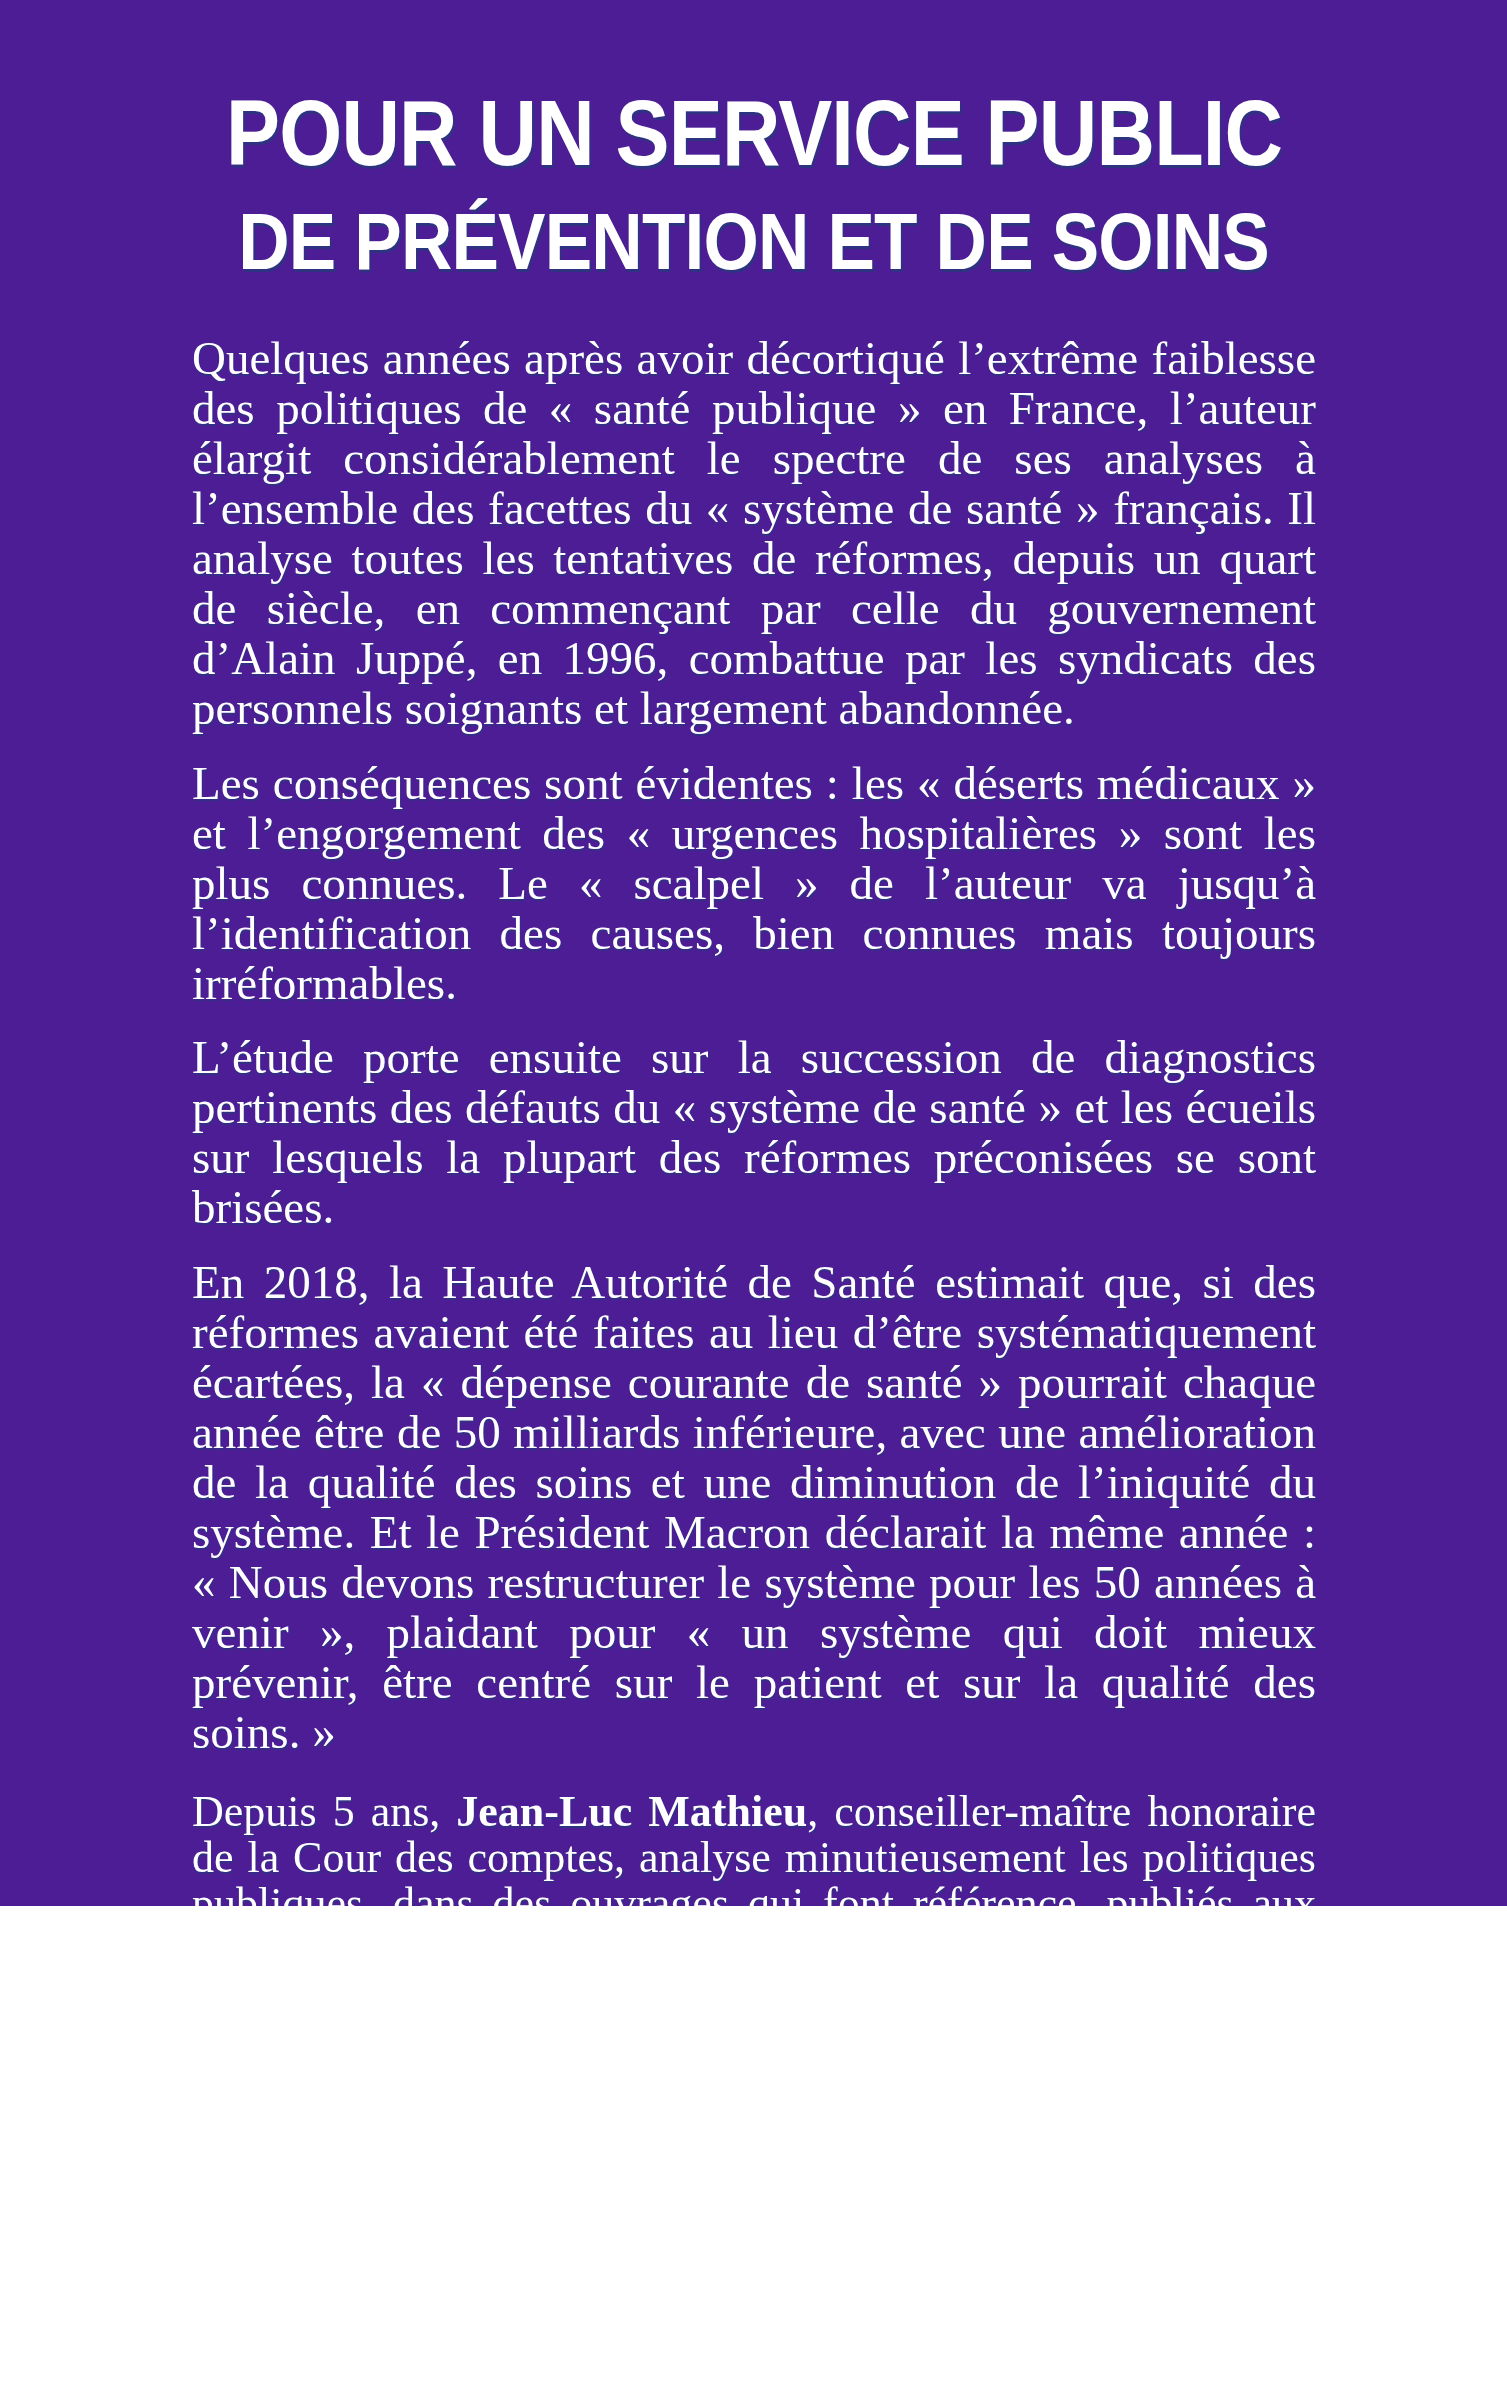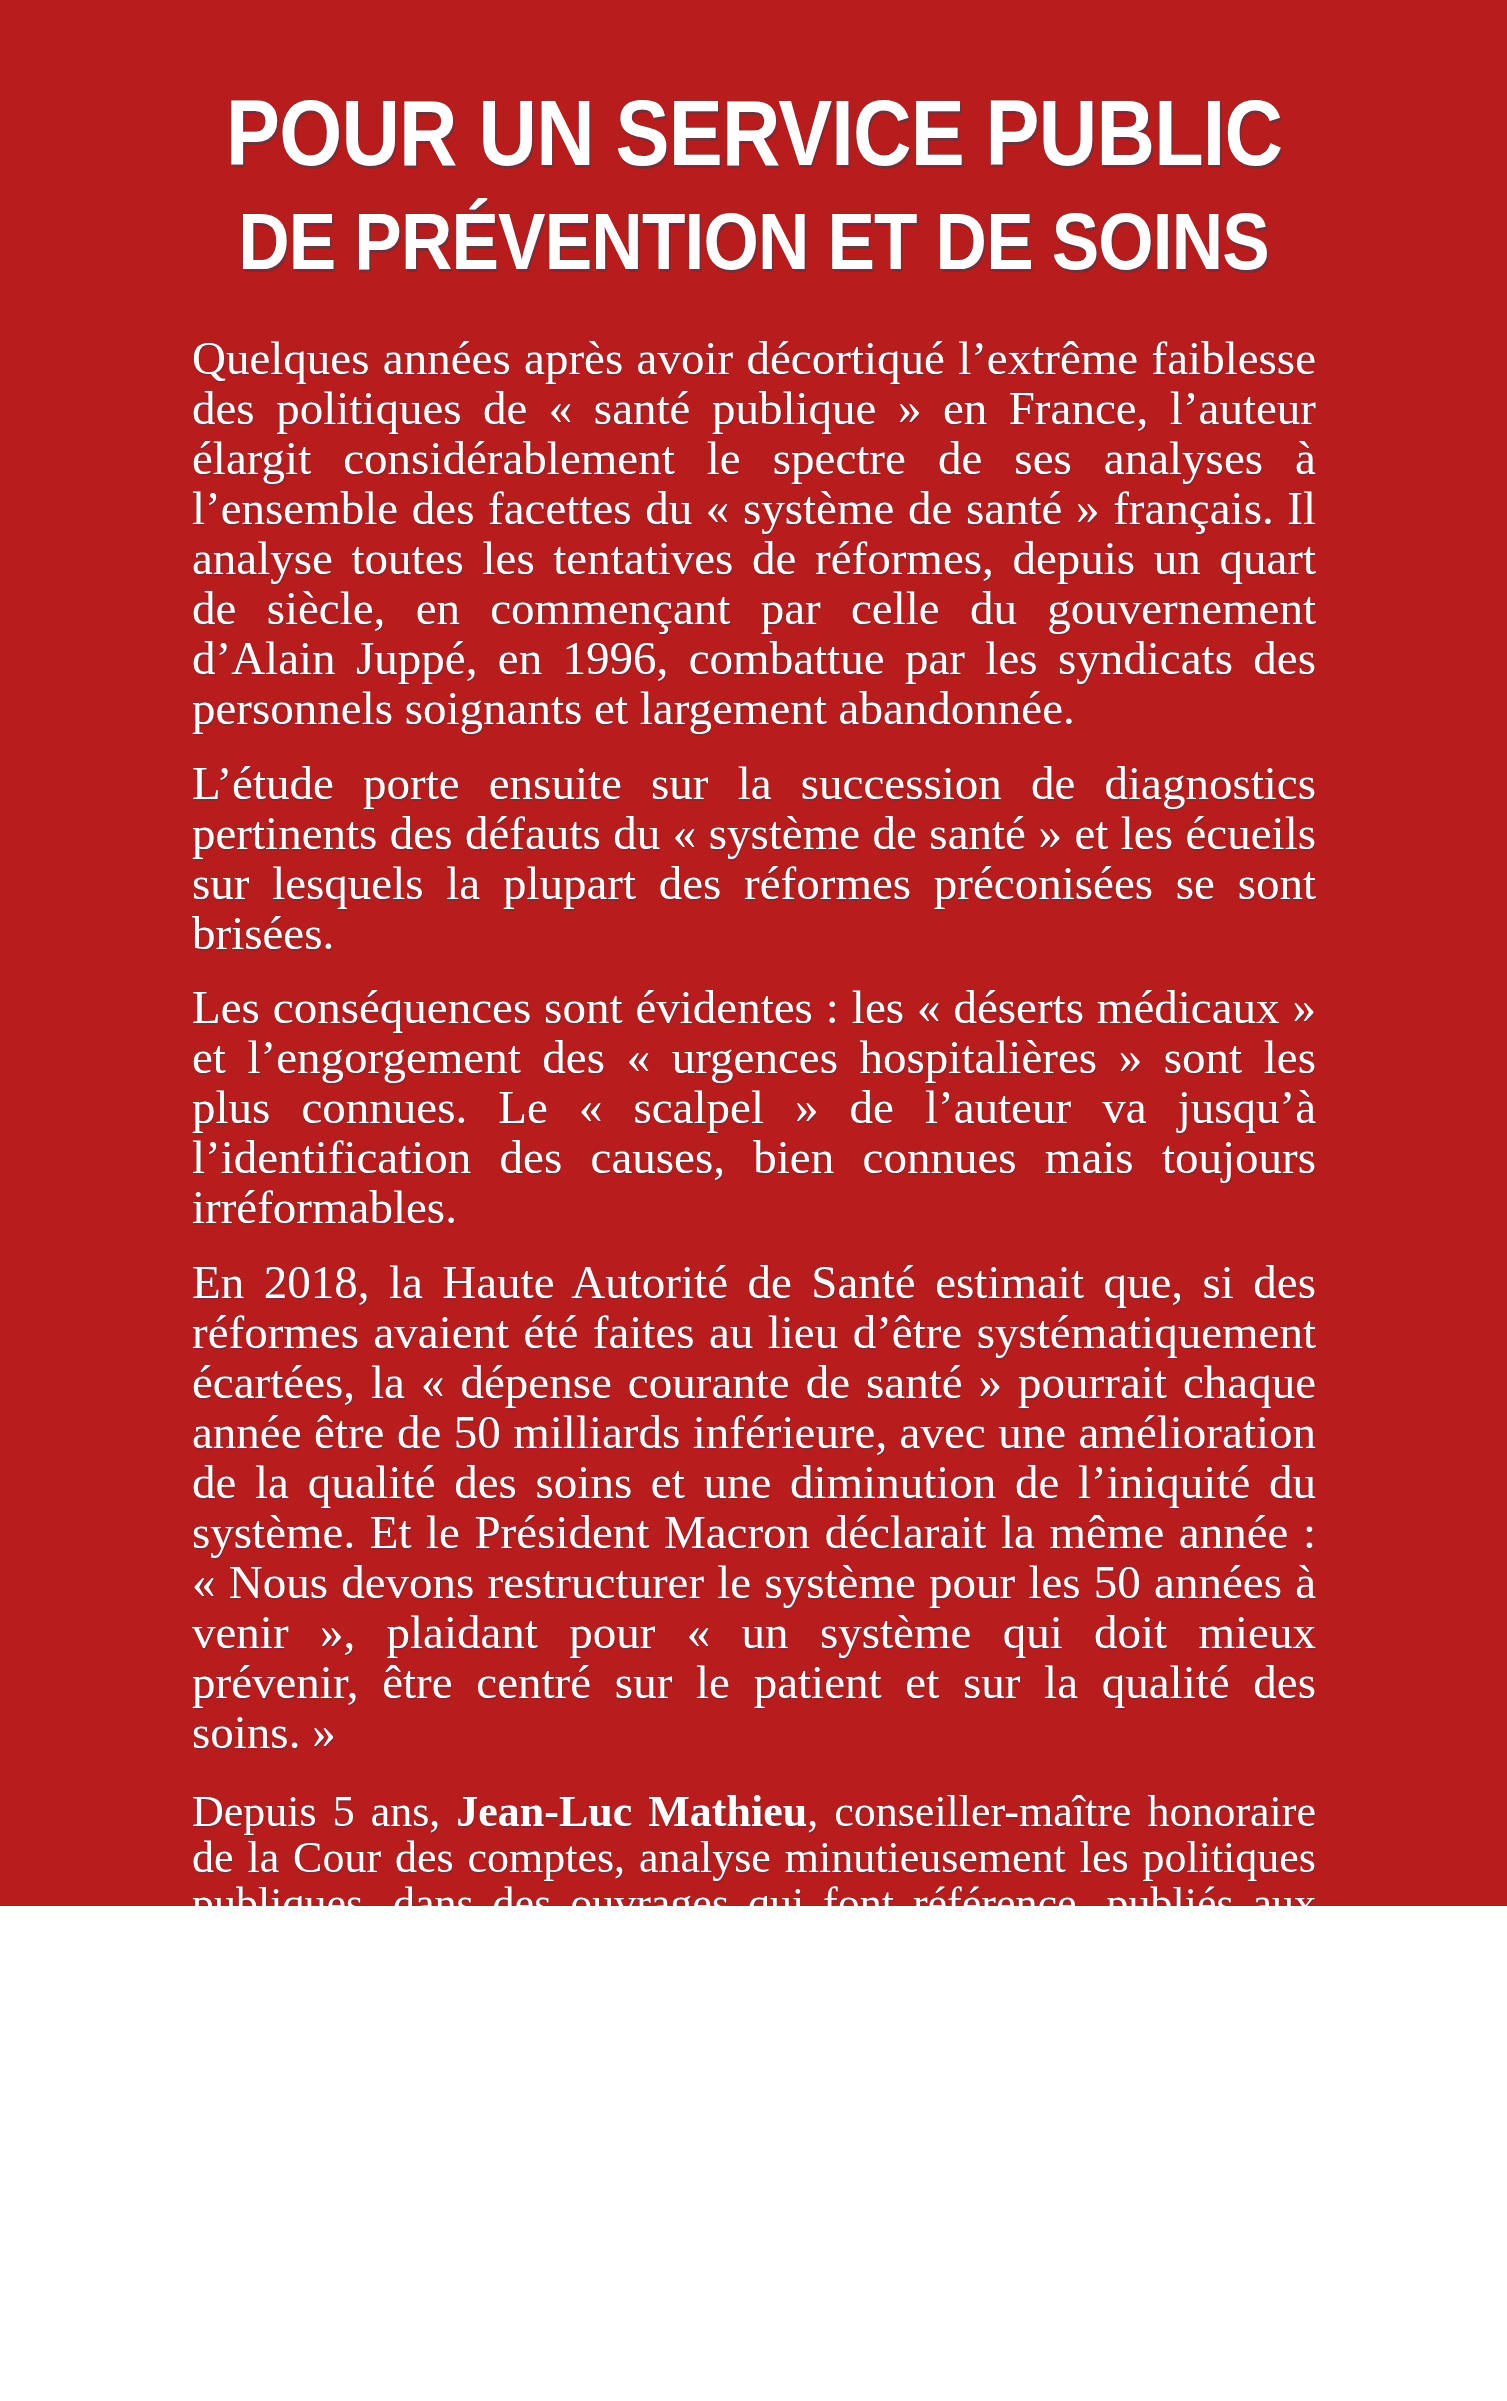--- a/index.html
+++ b/index.html
@@ -1,19 +1,19 @@
 <!DOCTYPE html>
 <html style="font-size:15px"><head>
 <meta charset="utf-8">
 <style>
   html,body{margin:0;padding:0;}
   .cover{
     position:relative;
     width:1508px;height:1906px;
-    background:#b91c1c;
+    background:#4c1d95;
     overflow:hidden;
     font-family:"Liberation Serif", serif;
     color:#ffffff;
   }
   .title-block{
     position:absolute;
     top:87px;left:0;right:0;
     text-align:center;
     font-family:"Liberation Sans", sans-serif;
     font-weight:bold;
@@ -84,22 +84,22 @@
 
 <div class="cover">
 
   <div class="title-block">
     <div class="title-line1">POUR UN SERVICE PUBLIC</div><br>
     <div class="title-line2">DE PRÉVENTION ET DE SOINS</div>
   </div>
 
   <div class="body-block">
     <p>Quelques années après avoir décortiqué l’extrême faiblesse des politiques de « santé publique » en France, l’auteur élargit considérablement le spectre de ses analyses à l’ensemble des facettes du « système de santé » français. Il analyse toutes les tentatives de réformes, depuis un quart de siècle, en commençant par celle du gouvernement d’Alain Juppé, en 1996, combattue par les syndicats des personnels soignants et largement abandonnée.</p>
+    <p>Les conséquences sont évidentes : les « déserts médicaux » et l’engorgement des « urgences hospitalières » sont les plus connues. Le « scalpel » de l’auteur va jusqu’à l’identification des causes, bien connues mais toujours irréformables.</p>
     <p>L’étude porte ensuite sur la succession de diagnostics pertinents des défauts du « système de santé » et les écueils sur lesquels la plupart des réformes préconisées se sont brisées.</p>
-    <p>Les conséquences sont évidentes : les « déserts médicaux » et l’engorgement des « urgences hospitalières » sont les plus connues. Le « scalpel » de l’auteur va jusqu’à l’identification des causes, bien connues mais toujours irréformables.</p>
     <p>En 2018, la Haute Autorité de Santé estimait que, si des réformes avaient été faites au lieu d’être systématiquement écartées, la « dépense courante de santé » pourrait chaque année être de 50 milliards inférieure, avec une amélioration de la qualité des soins et une diminution de l’iniquité du système. Et le Président Macron déclarait la même année : « Nous devons restructurer le système pour les 50 années à venir », plaidant pour « un système qui doit mieux prévenir, être centré sur le patient et sur la qualité des soins. »</p>
     <p class="bio"><span>Depuis 5 ans, </span><span class="author">Jean-Luc Mathieu</span><span>, conseiller-maître honoraire de la Cour des comptes, analyse minutieusement les politiques publiques, dans des ouvrages qui font référence, publiés aux éditions de L’Harmattan. Quelques années après son analyse de l’inintérêt porté, en France, à la « santé publique », après tant d’Autorités, qui se sont prononcées, depuis 25 ans, pour transformer fondamentalement le paysage sanitaire français, il propose une méthode pour aboutir enfin à un « service public de prévention et de soins », plus efficient, socialement plus juste et nettement moins onéreux.</span></p>
   </div>
 
   <div class="footer-price">28,50 €</div>
 
   <div class="barcode-box">
     <svg id="barcode-svg" viewBox="0 0 365 208" xmlns="http://www.w3.org/2000/svg">
         <rect x="34.00" y="24" width="3.16" height="150" fill="#231f20"></rect>
         <rect x="40.32" y="24" width="3.16" height="150" fill="#231f20"></rect>

